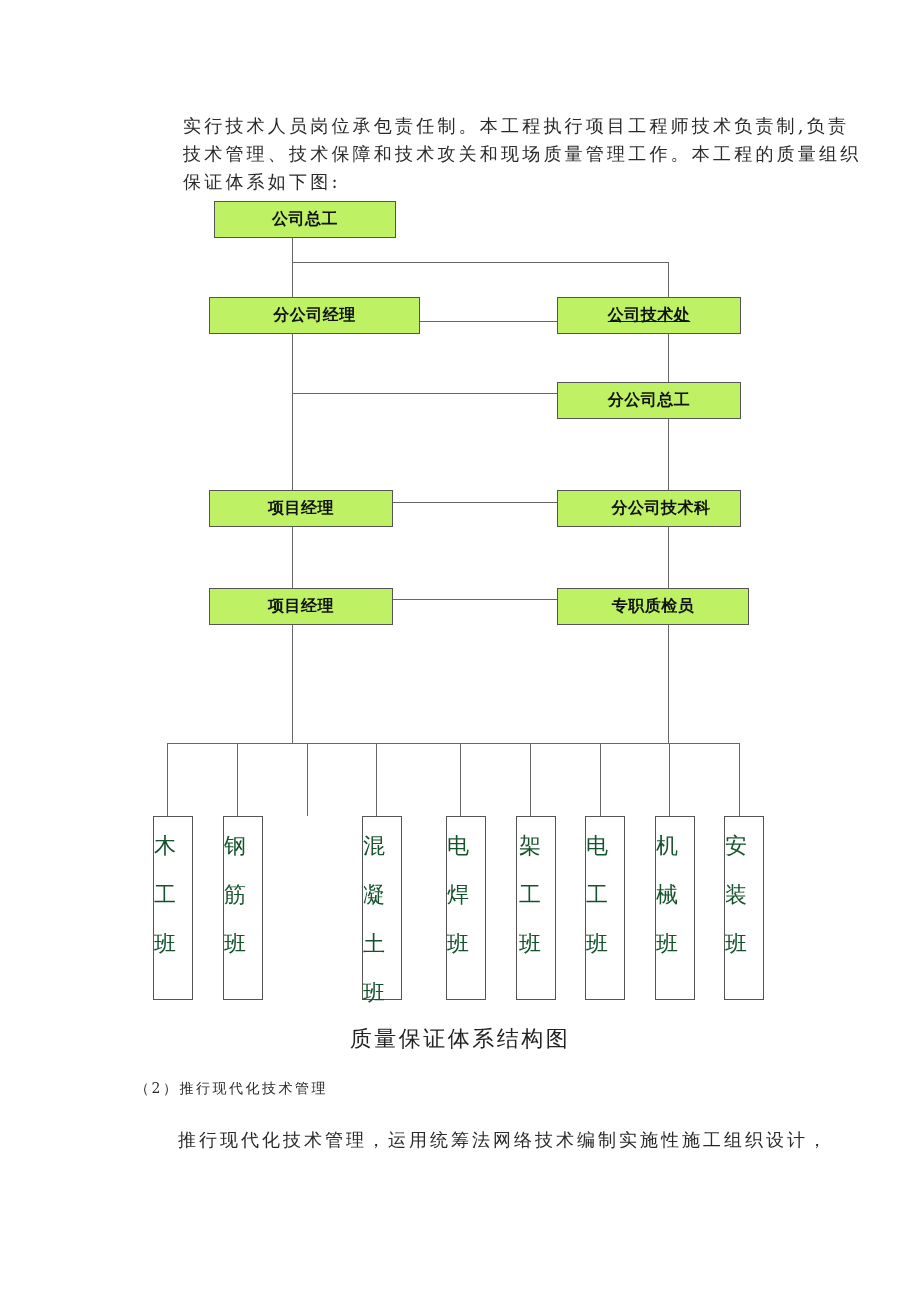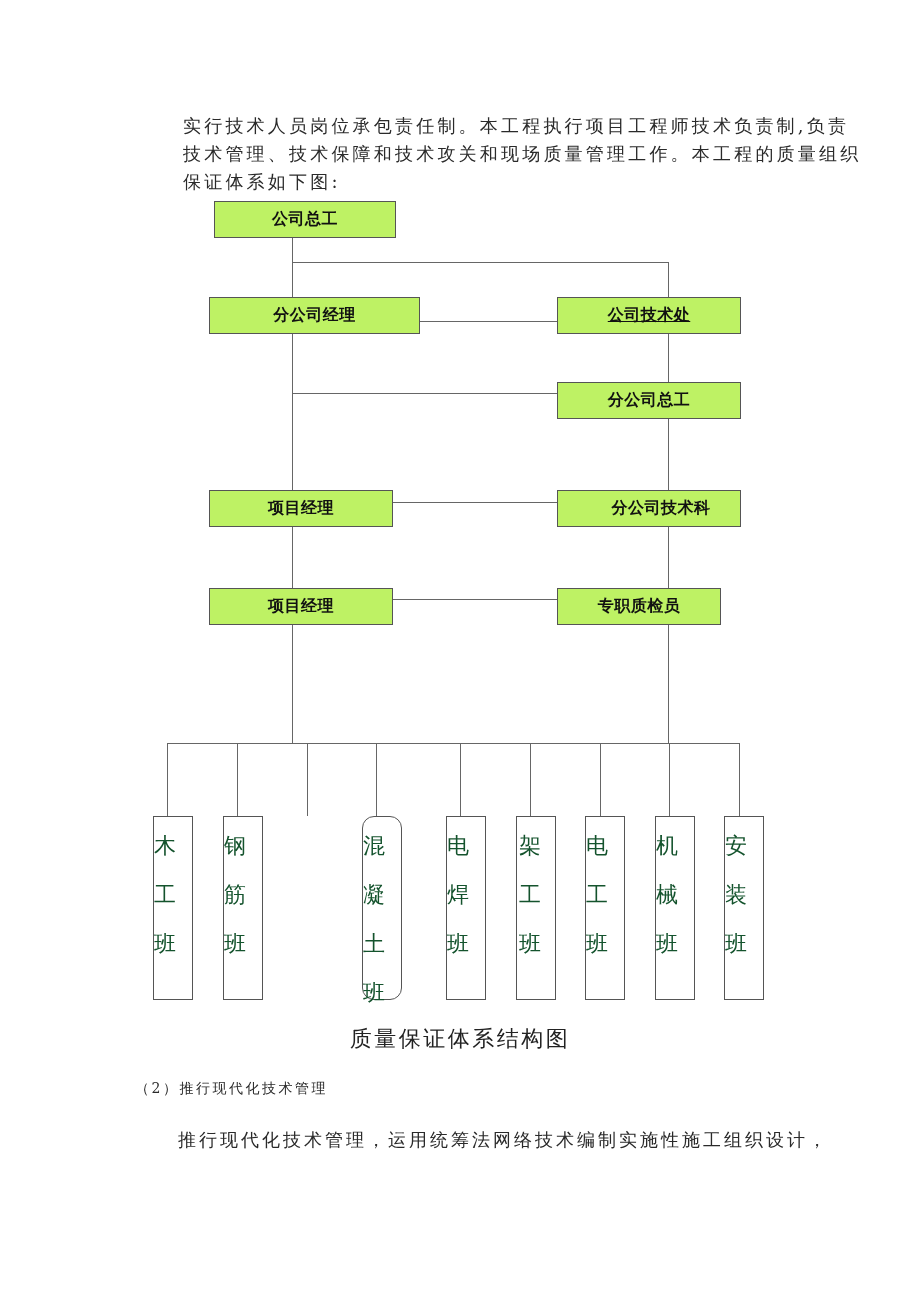--- a/index.html
+++ b/index.html
@@ -69,29 +69,29 @@
 
   <div class="box" style="left:214px; top:201px; width:182px; height:37px;">公司总工</div>
 
   <div class="box" style="left:209px; top:297px; width:211px; height:37px;">分公司经理</div>
   <div class="box" style="left:209px; top:490px; width:184px; height:37px;">项目经理</div>
   <div class="box" style="left:209px; top:588px; width:184px; height:37px;">项目经理</div>
 
   <div class="box" style="left:557px; top:297px; width:184px; height:37px;text-decoration:underline;">公司技术处</div>
   <div class="box" style="left:557px; top:382px; width:184px; height:37px;">分公司总工</div>
   <div class="box" style="left:557px; top:490px; width:184px; height:37px;padding-left:24px;">分公司技术科</div>
-  <div class="box" style="left:557px; top:588px; width:164px; height:37px;">专职质检员</div>
+  <div class="box" style="left:557px; top:588px; width:192px; height:37px;">专职质检员</div>
 
   <div class="leaf" style="left:153px;">
     <div class="leaf-text">木工班</div>
   </div>
   <div class="leaf" style="left:223px;">
     <div class="leaf-text">钢筋班</div>
   </div>
-  <div class="leaf" style="left:362px;border-radius:12px;">
+  <div class="leaf" style="left:362px;">
     <div class="leaf-text">混凝土班</div>
   </div>
   <div class="leaf" style="left:446px;">
     <div class="leaf-text">电焊班</div>
   </div>
   <div class="leaf" style="left:516px;text-align:right;">
     <div class="leaf-text">架工班</div>
   </div>
   <div class="leaf" style="left:585px;">
     <div class="leaf-text">电工班</div>

